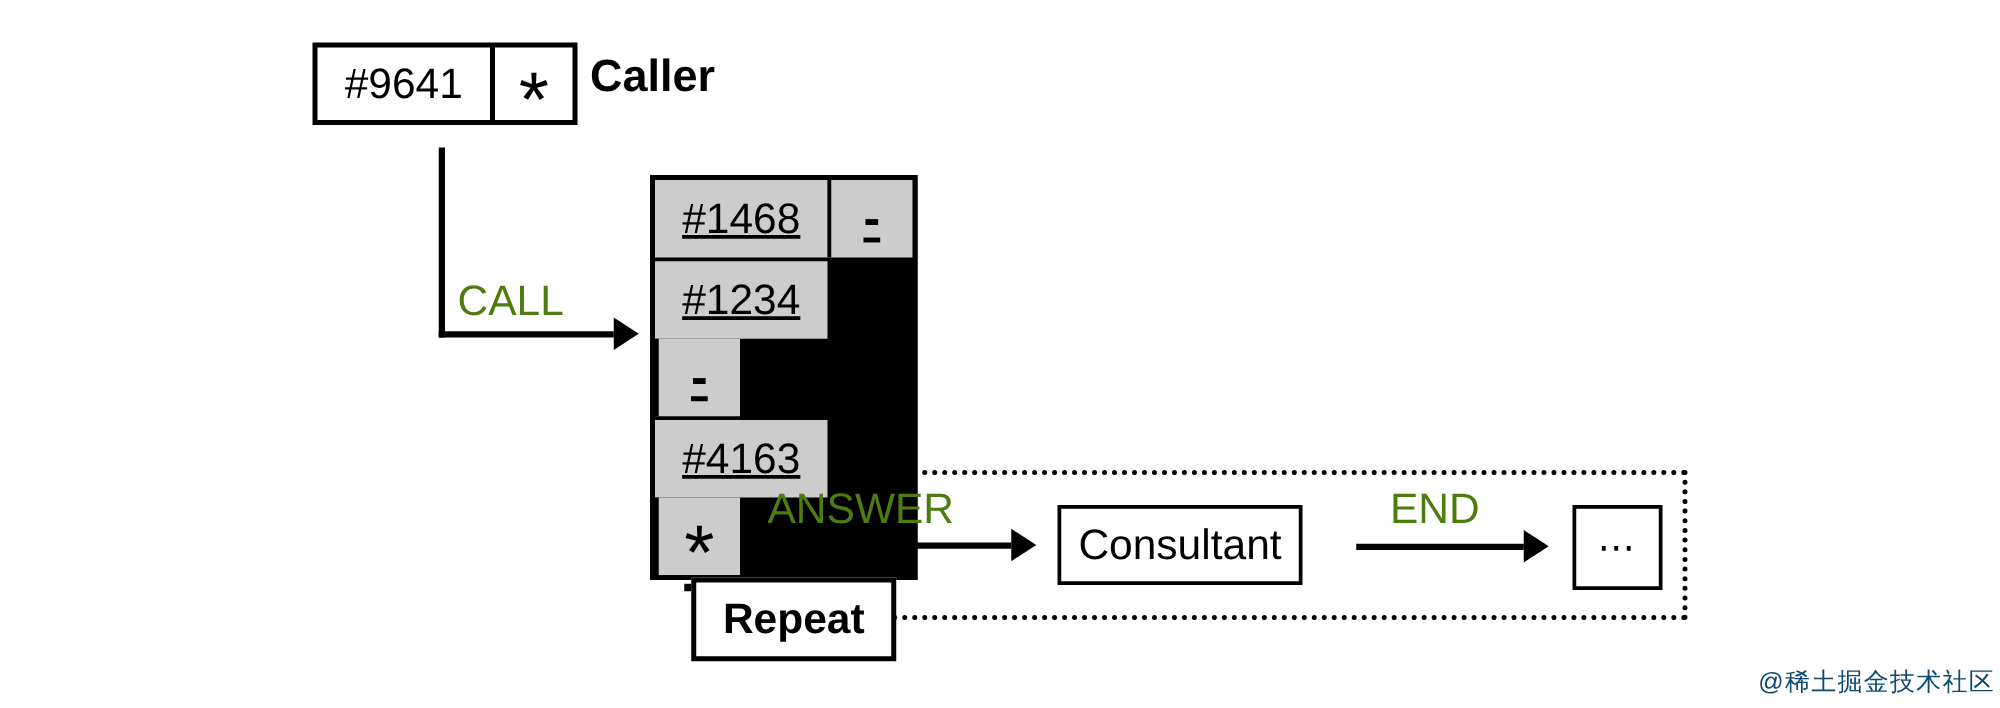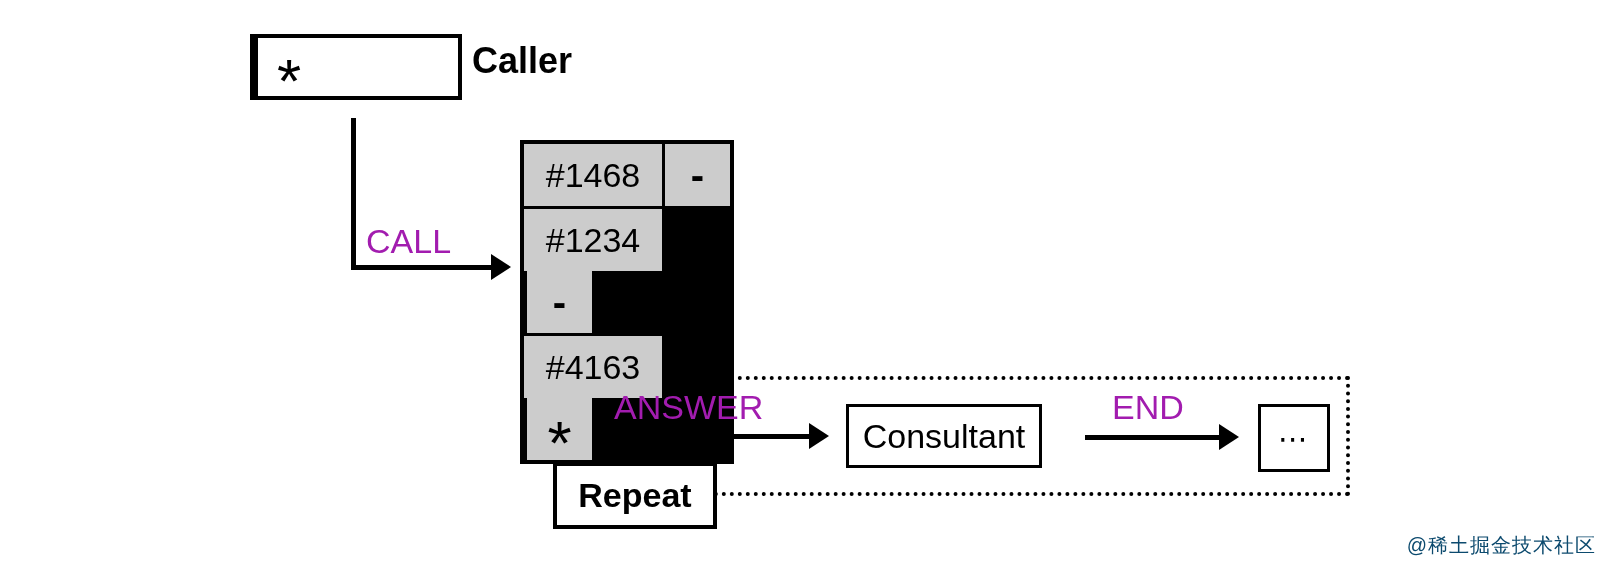--- a/index.html
+++ b/index.html
@@ -41,20 +41,21 @@
     border-left: 4px solid #000000;
     display: flex; align-items: center; justify-content: center;
   }
   
   .queue-table {
     position: absolute;
     left: 520px; top: 140px;
     border: 4px solid #000000;
     z-index: 3;
     background: #000000;
+    text-decoration: underline;
   }
   .queue-row { display: flex; }
   .queue-row + .queue-row { border-top: 3px solid #000000; flex-direction: column; }
   .queue-row .num-cell {
     width: 138px; height: 62px;
     background: #cccccc;
     display: flex; align-items: center; justify-content: center;
     font-size: 34px;
   }
   .queue-row .flag-cell {
@@ -88,21 +89,21 @@
     border-bottom: 13px solid transparent;
     border-left: 20px solid #000000;
     z-index: 2;
   }
   .conn-label {
     position: absolute;
     font-size: 34px;
     line-height: 38px;
     white-space: nowrap;
     z-index: 4;
-    color: #a21caf;
+    color: #4d7c0f;
   }
   
   .dotted-rect {
     position: absolute;
     left: 570px; top: 376px;
     width: 780px; height: 120px;
     border: 4px dotted #000000;
     z-index: 1;
     background: transparent;
   }
@@ -126,20 +127,21 @@
     z-index: 4;
     letter-spacing: 1px;
   }
 </style>
 </head>
 <body>
 
 <div class="canvas">
 
   <div class="box caller-box">
+    <div class="num-cell">#9641</div>
     <div class="flag-cell">
       <span class="flag star">*</span>
     </div>
   </div>
   <div class="caller-label">Caller</div>
 
   <div class="line" style="left:351px; top:118px; width:5px; height:152px;"></div>
   <div class="line" style="left:351px; top:265px; width:140px; height:5px;"></div>
   <div class="arrowhead" style="left:491px; top:254px;"></div>
   <div class="conn-label" style="left:366px; top:222px;">CALL</div>

